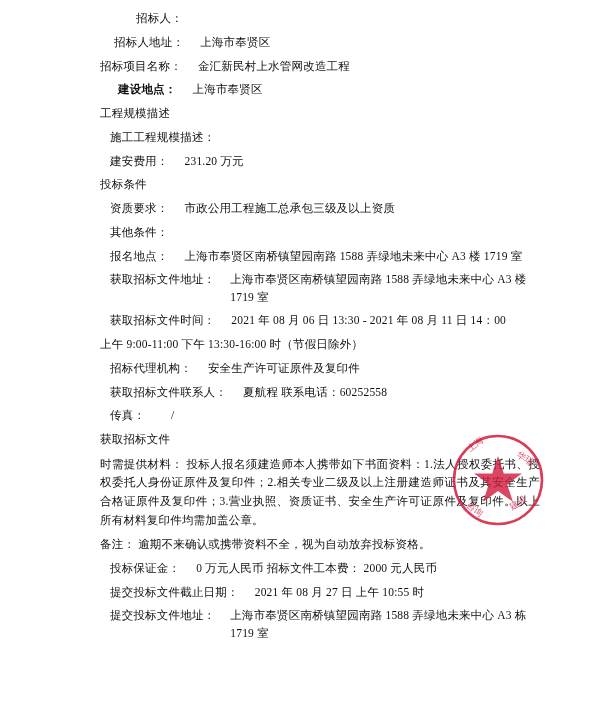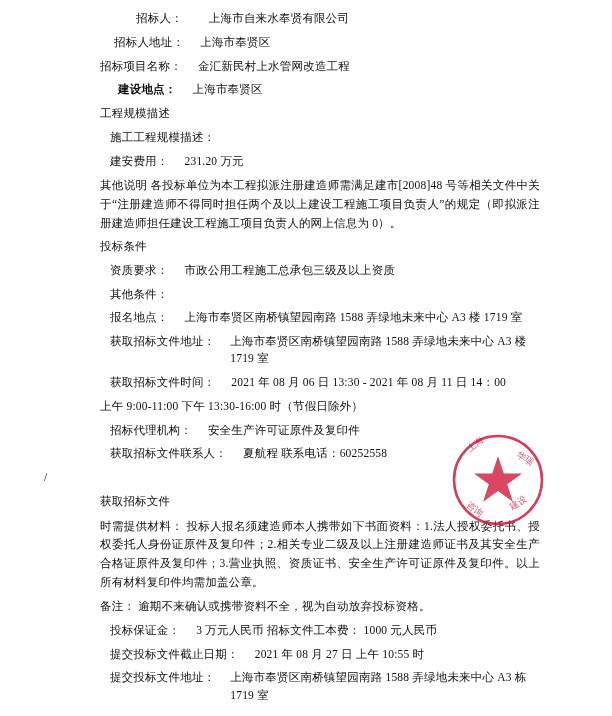--- a/index.html
+++ b/index.html
@@ -79,21 +79,20 @@
   .seal svg { display: block; }
 </style>
 </head>
 <body>
 
 <div class="page">
 
   <div class="row">
     <span class="label ind-100">招标人：</span>
     <span class="gap-md"></span>
-    <span class="value">上海市自来水奉贤有限公司</span>
   </div>
 
   <div class="row">
     <span class="label ind-88">招标人地址：</span>
     <span class="gap-sm"></span>
     <span class="value">上海市奉贤区</span>
   </div>
 
   <div class="row">
     <span class="label ind-74">招标项目名称：</span>
@@ -115,21 +114,20 @@
     <span class="value"></span>
   </div>
 
   <div class="row">
     <span class="label ind-84">建安费用：</span>
     <span class="gap-sm"></span>
     <span class="value">231.20 万元</span>
   </div>
 
 
-  <div class="block hang">其他说明    各投标单位为本工程拟派注册建造师需满足建市[2008]48 号等相关文件中关于“注册建造师不得同时担任两个及以上建设工程施工项目负责人”的规定（即拟派注册建造师担任建设工程施工项目负责人的网上信息为 0）。</div>
 
   <div class="section-title">投标条件</div>
 
   <div class="row">
     <span class="label ind-84">资质要求：</span>
     <span class="gap-sm"></span>
     <span class="value">市政公用工程施工总承包三级及以上资质</span>
   </div>
 
   <div class="row">
@@ -164,34 +162,35 @@
     <span class="value">安全生产许可证原件及复印件</span>
   </div>
 
   <div class="row">
     <span class="label ind-84">获取招标文件联系人：</span>
     <span class="gap-sm"></span>
     <span class="value">夏航程 联系电话：60252558</span>
   </div>
 
   <div class="row">
+    <span class="label ind-84">传真：</span>
     <span class="gap-md"></span>
     <span class="value">/</span>
   </div>
 
   <div class="section-title">获取招标文件</div>
 
   <div class="block hang">时需提供材料：   投标人报名须建造师本人携带如下书面资料：1.法人授权委托书、授权委托人身份证原件及复印件；2.相关专业二级及以上注册建造师证书及其安全生产合格证原件及复印件；3.营业执照、资质证书、安全生产许可证原件及复印件。以上所有材料复印件均需加盖公章。</div>
 
   <div class="block hang">备注：   逾期不来确认或携带资料不全，视为自动放弃投标资格。</div>
 
   <div class="row">
     <span class="label ind-84">投标保证金：</span>
     <span class="gap-sm"></span>
-    <span class="value">3 万元人民币  招标文件工本费：   1000 元人民币</span>
+    <span class="value">0 万元人民币  招标文件工本费：   2000 元人民币</span>
   </div>
 
   <div class="row">
     <span class="label ind-84">提交投标文件截止日期：</span>
     <span class="gap-sm"></span>
     <span class="value">2021 年 08 月 27 日 上午 10:55 时</span>
   </div>
 
   <div class="row">
     <span class="label ind-84">提交投标文件地址：</span>

